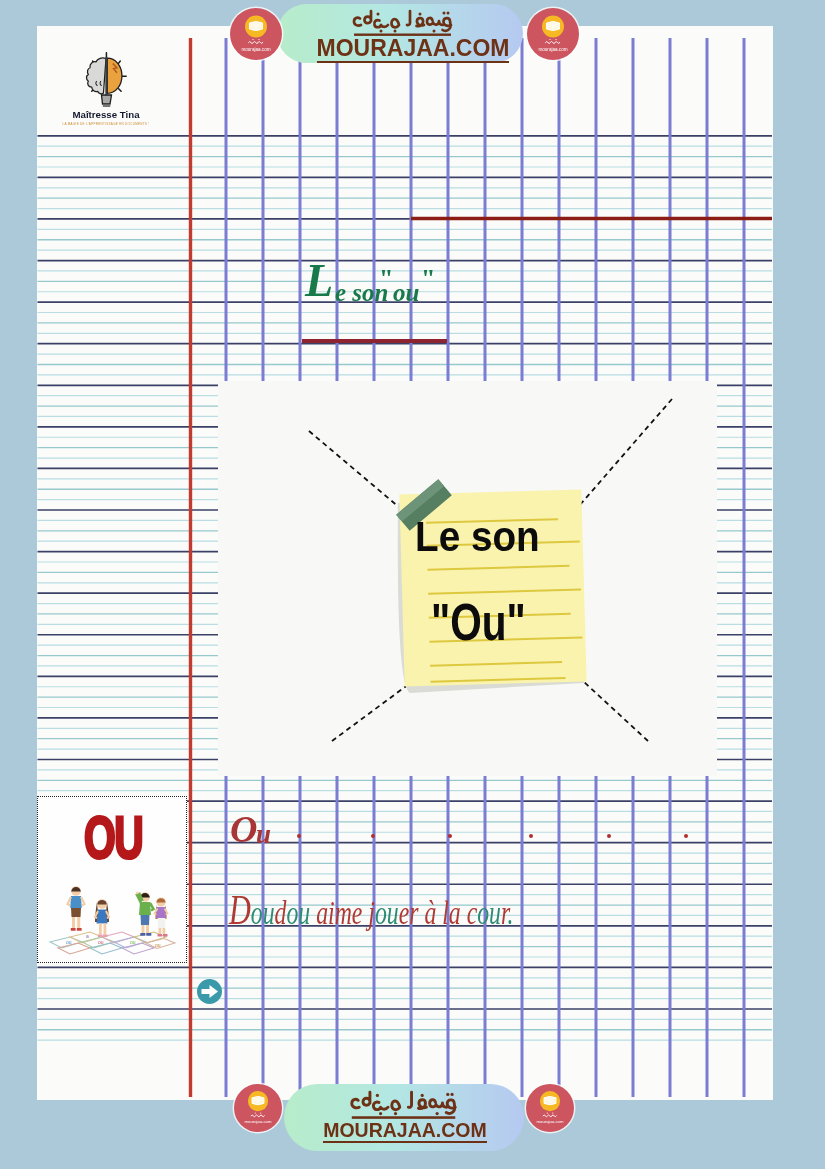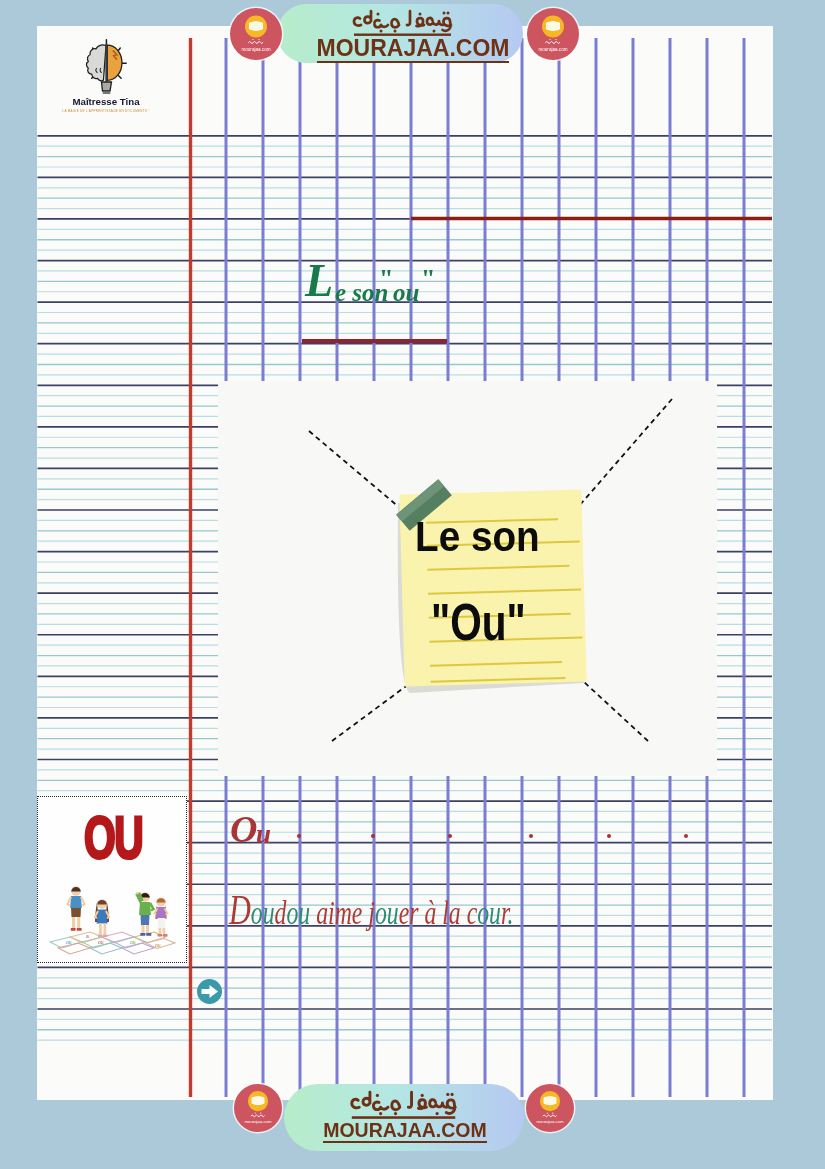--- a/index.html
+++ b/index.html
@@ -119,21 +119,21 @@
 <line x1="670" y1="38" x2="670" y2="1097" stroke="#7a7dd2" stroke-width="3"></line>
 <line x1="707" y1="38" x2="707" y2="1097" stroke="#7a7dd2" stroke-width="3"></line>
 <line x1="744" y1="38" x2="744" y2="1097" stroke="#7a7dd2" stroke-width="3"></line>
     </g>
 
 <line x1="190.5" y1="38" x2="190.5" y2="1097" stroke="#c23b30" stroke-width="3.4"></line>
 
 <line x1="411" y1="218.5" x2="772" y2="218.5" stroke="#8c1d15" stroke-width="3.6"></line>
 </svg>
 
-<div class="abs" style="left:55px;top:31px;width:110px;height:85px">
+<div class="abs" style="left:55px;top:44px;width:110px;height:85px">
 <svg width="110" height="85" viewBox="0 0 110 85">
   <g transform="translate(51 33) scale(0.84) translate(-51 -33)">
 
   <g stroke="#1e1e1e" stroke-width="1.8" stroke-linecap="round">
     <line x1="51.5" y1="4" x2="51.5" y2="9"></line>
     <line x1="28" y1="32" x2="33" y2="32"></line>
     <line x1="70" y1="32" x2="75" y2="32"></line>
     <line x1="35" y1="14" x2="38" y2="18"></line>
     <line x1="68" y1="14" x2="65" y2="18"></line>
     <line x1="34" y1="50" x2="37" y2="47"></line>

